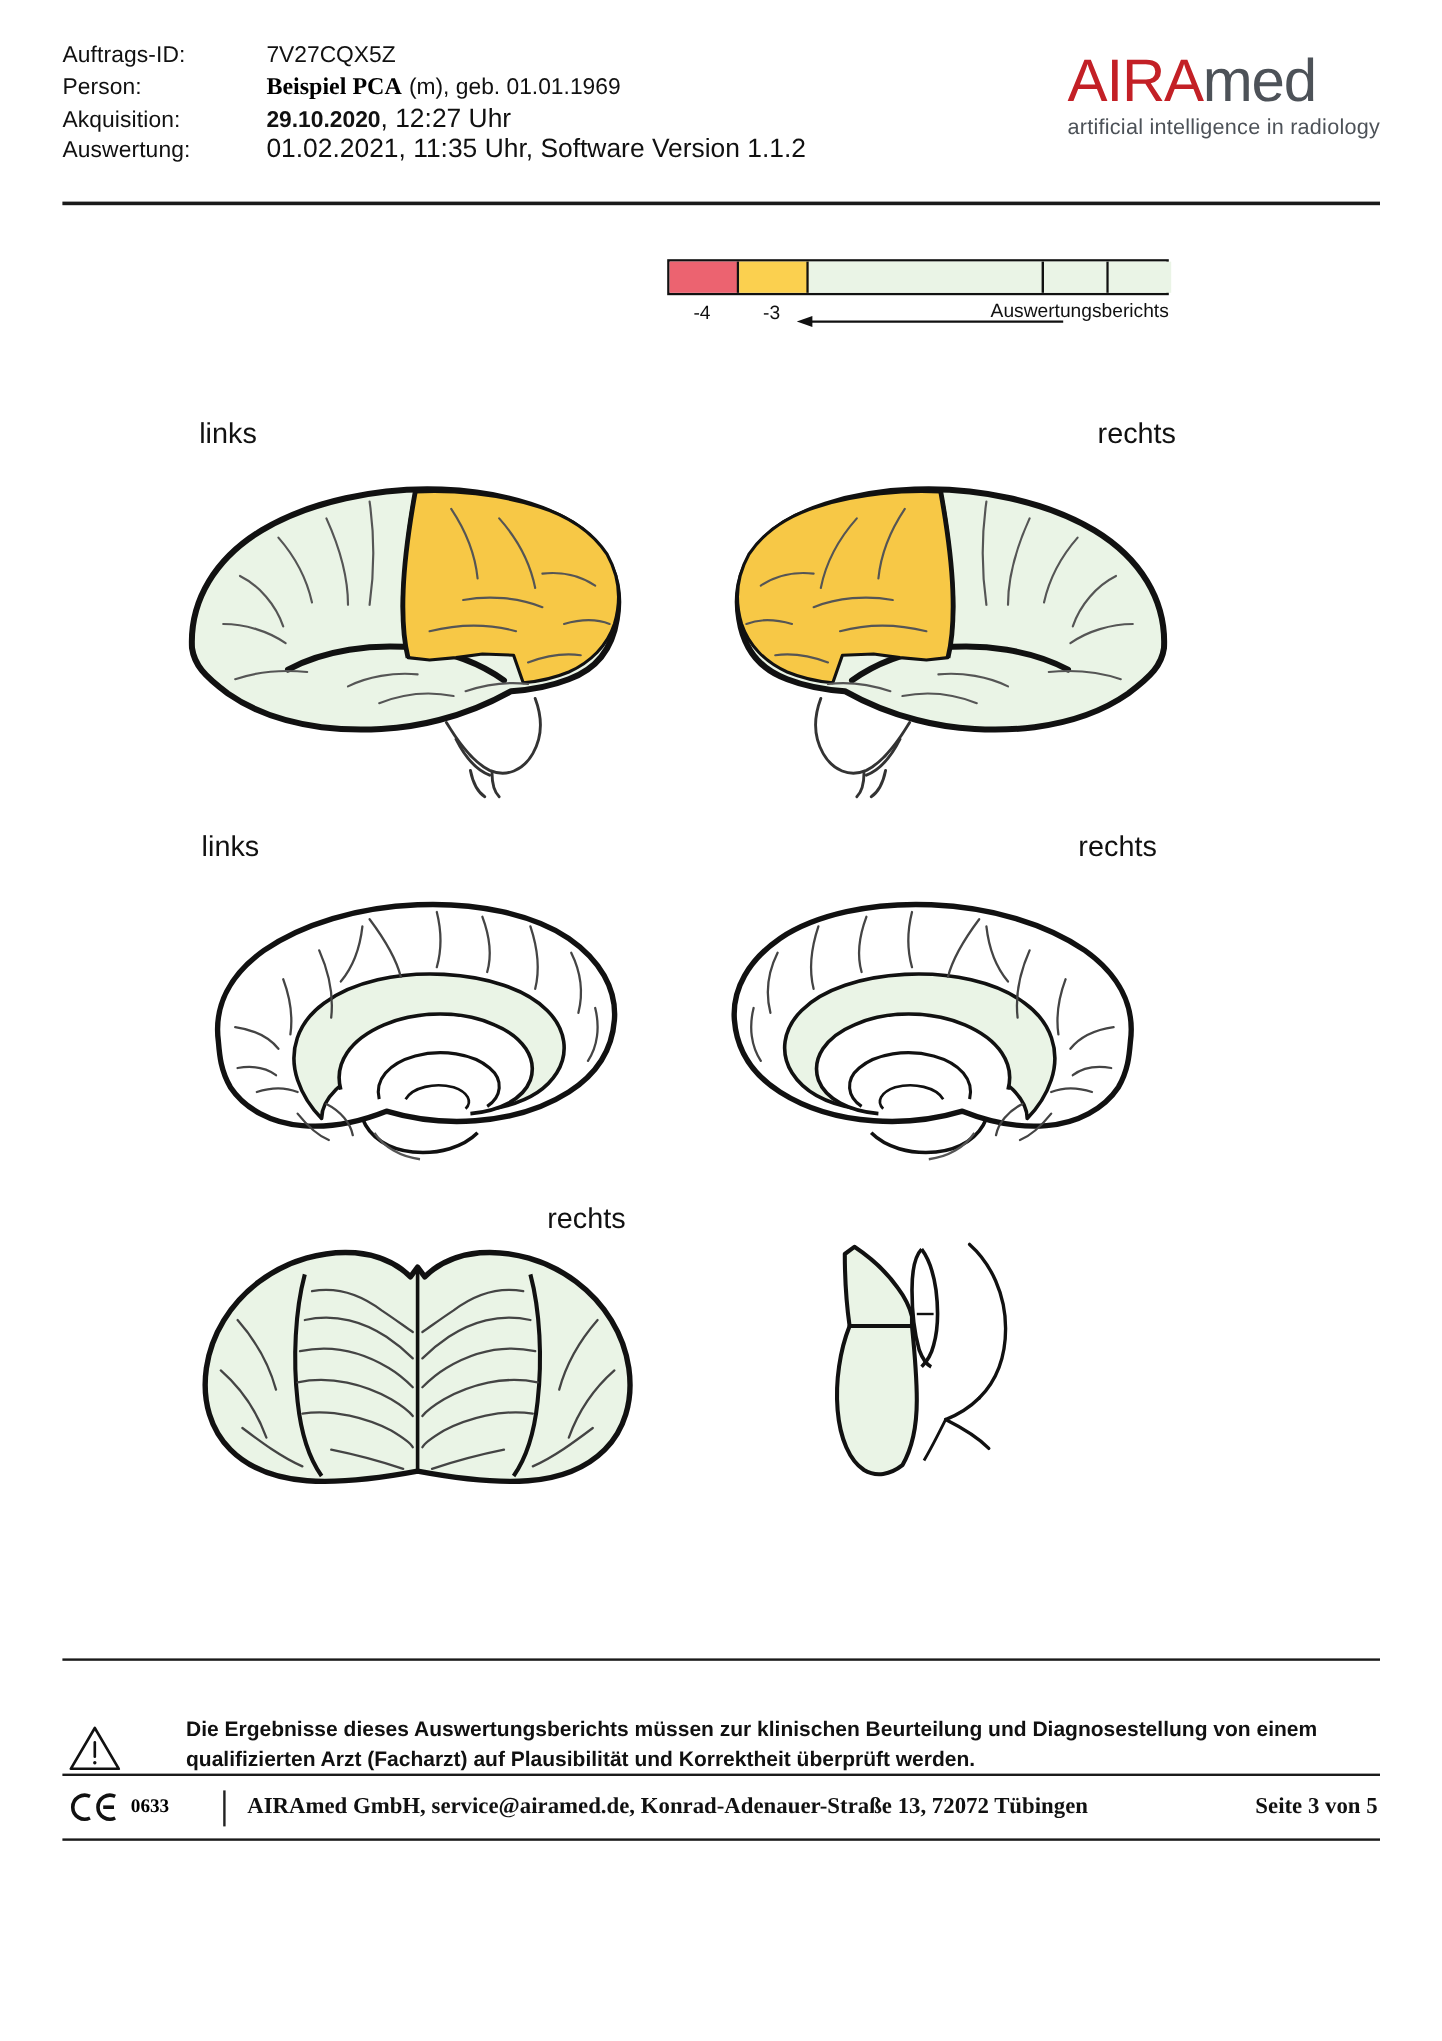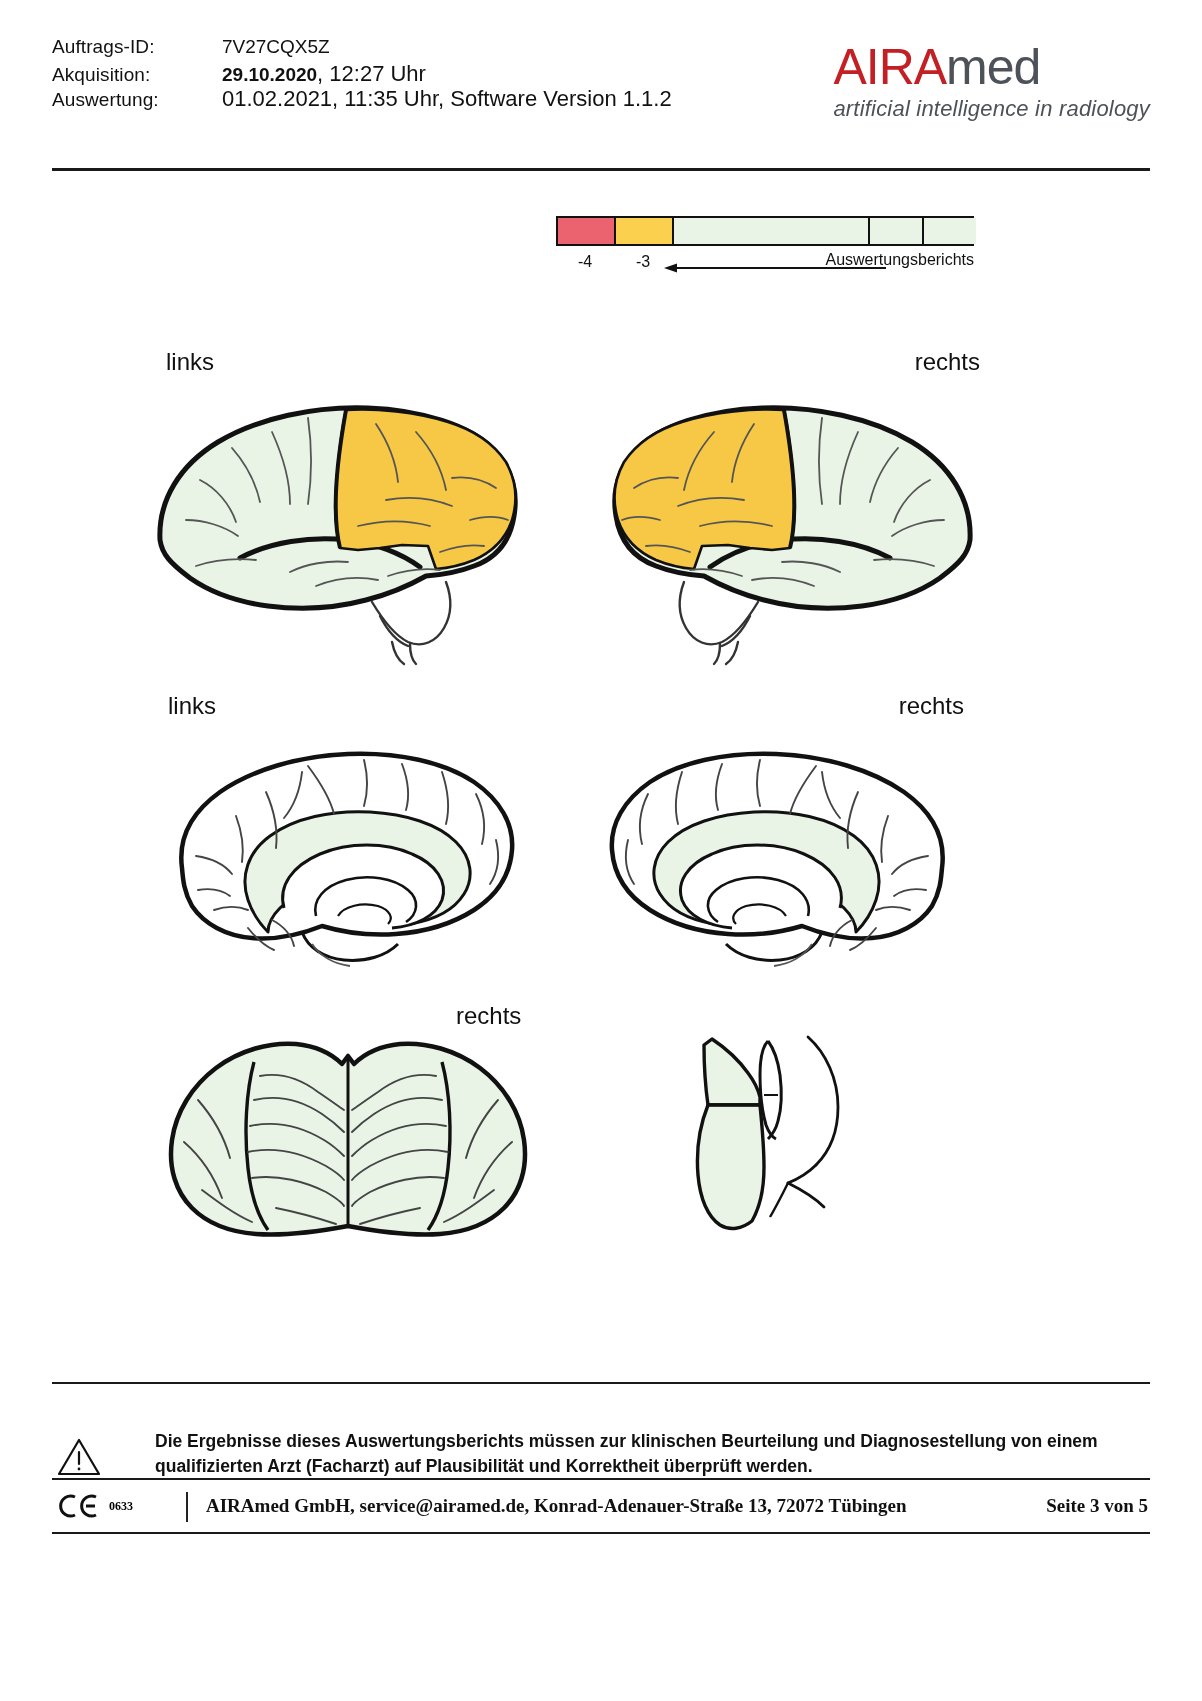--- a/index.html
+++ b/index.html
@@ -17,21 +17,21 @@
   .meta-label { width:170px; font-size:19px; color:#111; letter-spacing:.1px; }
   .meta-val   { font-size:19px; color:#111; }
   .meta-val.small { font-size:22px; }
   .b-serif { font-family:"Liberation Serif", serif; font-weight:bold; font-size:20px; }
   .b-sans  { font-weight:bold; }
 
   .logo { position:absolute; right:0; top:6px; text-align:left; }
   .logo-main { font-size:50px; letter-spacing:-1px; line-height:1; font-weight:400; }
   .logo-aira { color:#c32026; }
   .logo-med  { color:#4d5258; }
-  .logo-tag  { font-size:22px; color:#4d5258; margin-top:4px; letter-spacing:.2px;font-style:italic; }
+  .logo-tag  { font-size:18px; color:#4d5258; margin-top:4px; letter-spacing:.2px; }
 
   .hr-top { position:absolute; left:52px; top:168px; width:1098px; height:3px; background:#1a1a1a; }
 
   
   .title { position:absolute; left:124px; top:208px; font-size:32px; color:#111; letter-spacing:.2px; }
 
   .legend { position:absolute; left:556px; top:216px; width:418px; }
   .scale { display:flex; height:30px; border:2.5px solid #111; box-sizing:border-box; }
   .cell { flex:0 0 auto; border-right:2.5px solid #111; box-sizing:border-box; }
   .cell:last-child { border-right:none; }
@@ -46,21 +46,21 @@
 
   
   .hr-foot1 { position:absolute; left:52px; top:1382px; width:1098px; height:2px; background:#1a1a1a; }
   .warn { position:absolute; left:52px; top:1400px; width:1098px; height:72px;margin-top:23px; }
   .warn-icon { position:absolute; left:5px; top:14px; width:44px; height:40px; }
   .warn-text { position:absolute; left:103px; top:6px; width:995px;
                font-size:17.5px; font-weight:bold; line-height:1.42; color:#111; }
   .hr-foot2 { position:absolute; left:52px; top:1478px; width:1098px; height:2px; background:#1a1a1a; }
   .foot { position:absolute; left:52px; top:1490px; width:1098px; height:40px; }
   .ce { position:absolute; left:6px; top:4px; display:flex; align-items:center; gap:9px; }
-  .ce-num { font-family:"Liberation Serif", serif; font-weight:bold; font-size:12px; }
+  .ce-num { font-family:"Liberation Serif", serif; font-weight:bold; font-size:16px; }
   .foot-sep { position:absolute; left:134px; top:2px; width:2px; height:30px; background:#222; }
   .foot-addr { position:absolute; left:154px; top:5px; font-family:"Liberation Serif", serif;
                font-weight:bold; font-size:19px; color:#111; }
   .foot-page { position:absolute; right:2px; top:5px; font-family:"Liberation Serif", serif;
                font-weight:bold; font-size:19px; color:#111; }
   .hr-foot3 { position:absolute; left:52px; top:1532px; width:1098px; height:2px; background:#1a1a1a; }
 
   svg { display:block; overflow:visible; }
 </style>
 </head>
@@ -69,20 +69,25 @@
 <div class="page">
 
   <div class="header">
     <div class="meta">
 
       <div class="meta-row">
         <span class="meta-label">Auftrags-ID:</span>
         <span class="meta-val">7V27CQX5Z</span>
       </div>
 
+      <div class="meta-row">
+        <span class="meta-label">Person:</span>
+        <span class="b-serif">Beispiel PCA</span>
+        <span class="meta-val" style="margin-left:6px">(m), geb. 01.01.1969</span>
+      </div>
 
       <div class="meta-row">
         <span class="meta-label">Akquisition:</span>
         <span class="meta-val b-sans">29.10.2020</span>
         <span class="meta-val small">, 12:27 Uhr</span>
       </div>
 
       <div class="meta-row">
         <span class="meta-label">Auswertung:</span>
         <span class="meta-val small">01.02.2021, 11:35 Uhr, Software Version 1.1.2</span>

